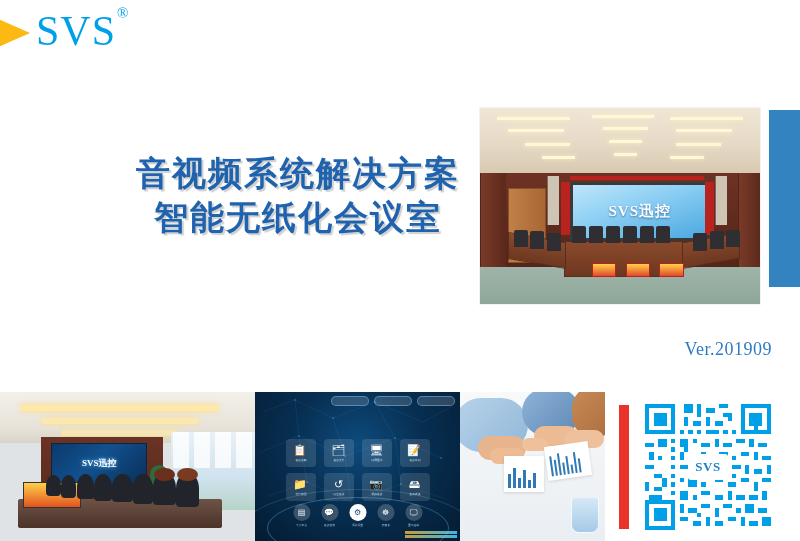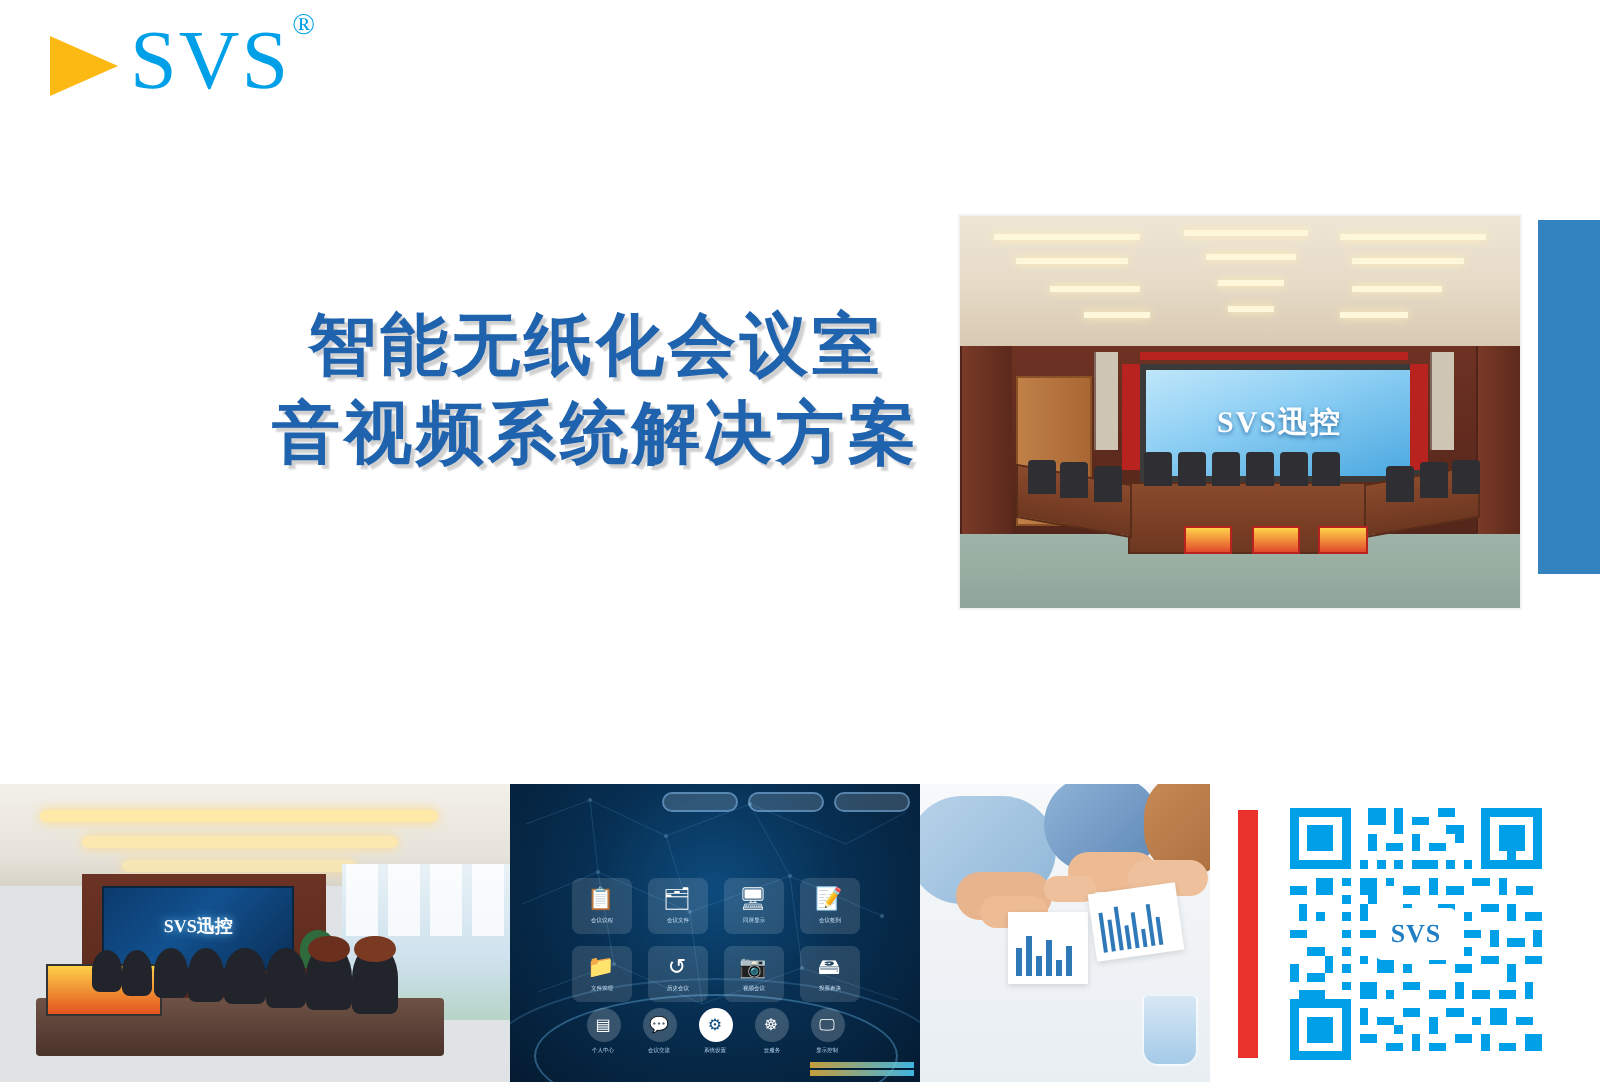--- a/index.html
+++ b/index.html
@@ -1,20 +1,20 @@
 <!DOCTYPE html>
 <html><head>
 <meta charset="utf-8">
 <style>
   html,body{margin:0;padding:0;background:#fff;}
   body{width:800px;height:541px;overflow:hidden;font-family:"Liberation Sans",sans-serif;position:relative;}
   .page{position:relative;width:800px;height:541px;background:#ffffff;overflow:hidden;}
 
   
-  .logo{position:absolute;left:0px;top:12px;height:42px;display:flex;align-items:center;margin-left:29px;}
+  .logo{position:absolute;left:0px;top:12px;height:42px;display:flex;align-items:center;}
   .logo-tri{width:34px;height:30px;margin-left:-4px;
     background:#FDB913;
     clip-path:polygon(0% 0%,100% 50%,0% 100%);}
   .logo-text{font-family:"Liberation Serif",serif;font-size:42px;letter-spacing:1px;
     color:#00A0E9;font-weight:400;line-height:1;margin-left:6px;position:relative;top:-2px;}
   .logo-reg{font-family:"Liberation Serif",serif;font-size:15px;color:#00A0E9;
     vertical-align:super;position:relative;top:-12px;left:1px;}
 
   
   .accent-bar{position:absolute;left:769px;top:110px;width:31px;height:177px;background:#3283C0;}
@@ -184,25 +184,26 @@
     <div class="cr-chair" style="left:24%;top:64%;width:5%;height:9%"></div>
     <div class="cr-chair" style="left:76%;top:64%;width:5%;height:9%"></div>
     <div class="cr-chair" style="left:82%;top:63%;width:5%;height:9%"></div>
     <div class="cr-chair" style="left:88%;top:62%;width:5%;height:9%"></div>
     <div class="cr-flag" style="left:40%;top:79%;width:8%;height:6%"></div>
     <div class="cr-flag" style="left:52%;top:79%;width:8%;height:6%"></div>
     <div class="cr-flag" style="left:64%;top:79%;width:8%;height:6%"></div>
   </div>
 
   <div class="headline">
+    <div>音视频系统解决方案</div>
     <div>智能无纸化会议室</div>
-    <div>音视频系统解决方案</div>
   </div>
 
   <div class="company">
+    <div class="ver">Ver.201909</div>
   </div>
 
   <div class="strip">
 
     <div class="strip-cell c1">
       <div class="p-ceiling">
         <div class="p-cove" style="left:8%;top:26%;width:78%;border-radius:3px"></div>
         <div class="p-cove" style="left:16%;top:52%;width:62%;border-radius:3px;opacity:.85"></div>
         <div class="p-cove" style="left:24%;top:76%;width:46%;border-radius:3px;opacity:.7"></div>
       </div>

